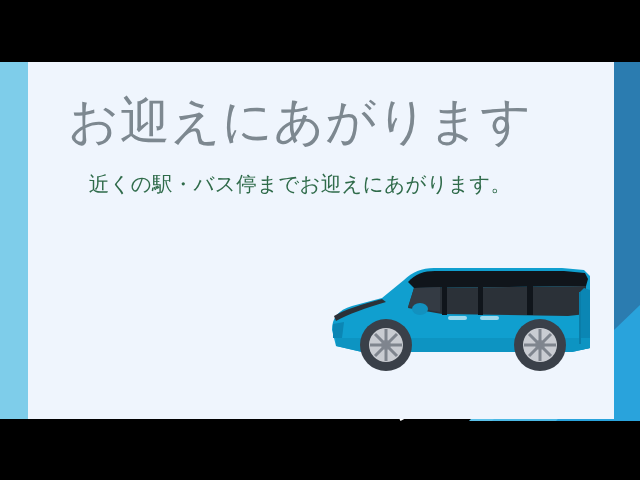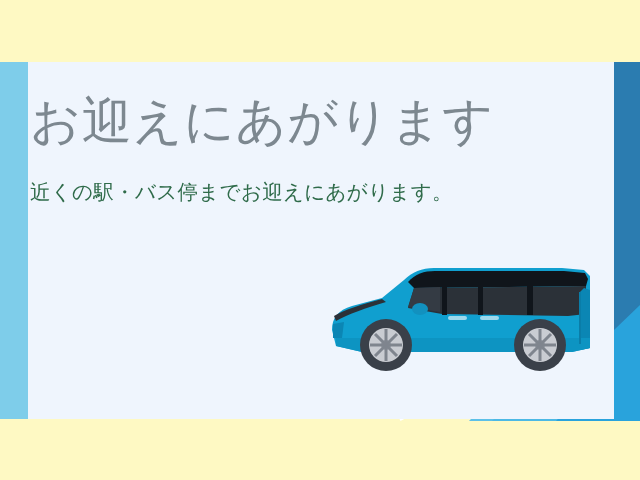--- a/index.html
+++ b/index.html
@@ -11,22 +11,23 @@
     width: 640px;
     height: 480px;
     overflow: hidden;
     font-family: "Liberation Sans", "DejaVu Sans", sans-serif;
   }
 
   #banner {
     position: relative;
     width: 640px;
     height: 480px;
-    background: #fef9c3;
+    background: #000000;
     overflow: hidden;
+    text-align: center;
   }
 
   
   #decor {
     position: absolute;
     left: 0;
     top: 0;
     width: 640px;
     height: 480px;
   }
@@ -53,21 +54,21 @@
     font-size: 50px;
     line-height: 1.18;
     color: #7d8890;
     letter-spacing: 0.5px;
     white-space: nowrap;
     font-weight: 400;
     margin: 0;
   }
 
   #subtext {
-    margin-top: 24px;
+    margin-top: 16px;
     font-size: 20.5px;
     line-height: 1.62;
     color: #2f6b4a;
     letter-spacing: 0.3px;
     font-weight: 400;
   }
   .subline { display: block; white-space: nowrap; }
 
   
   #car {

